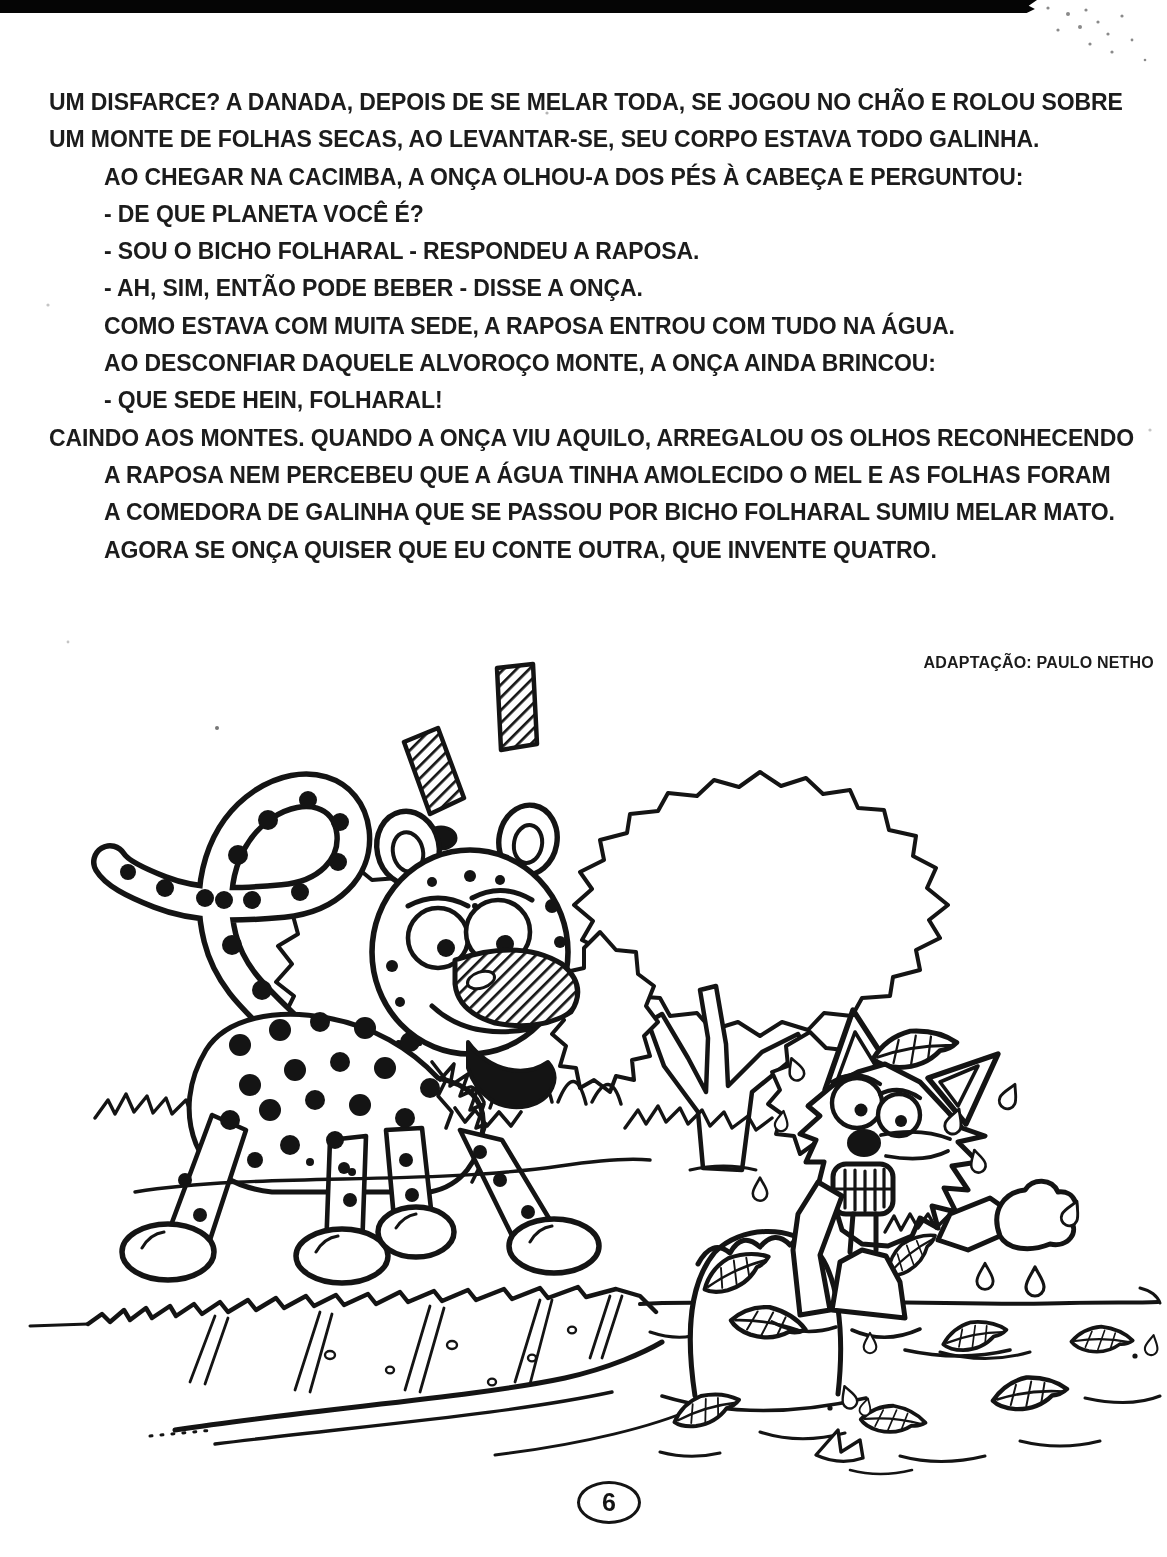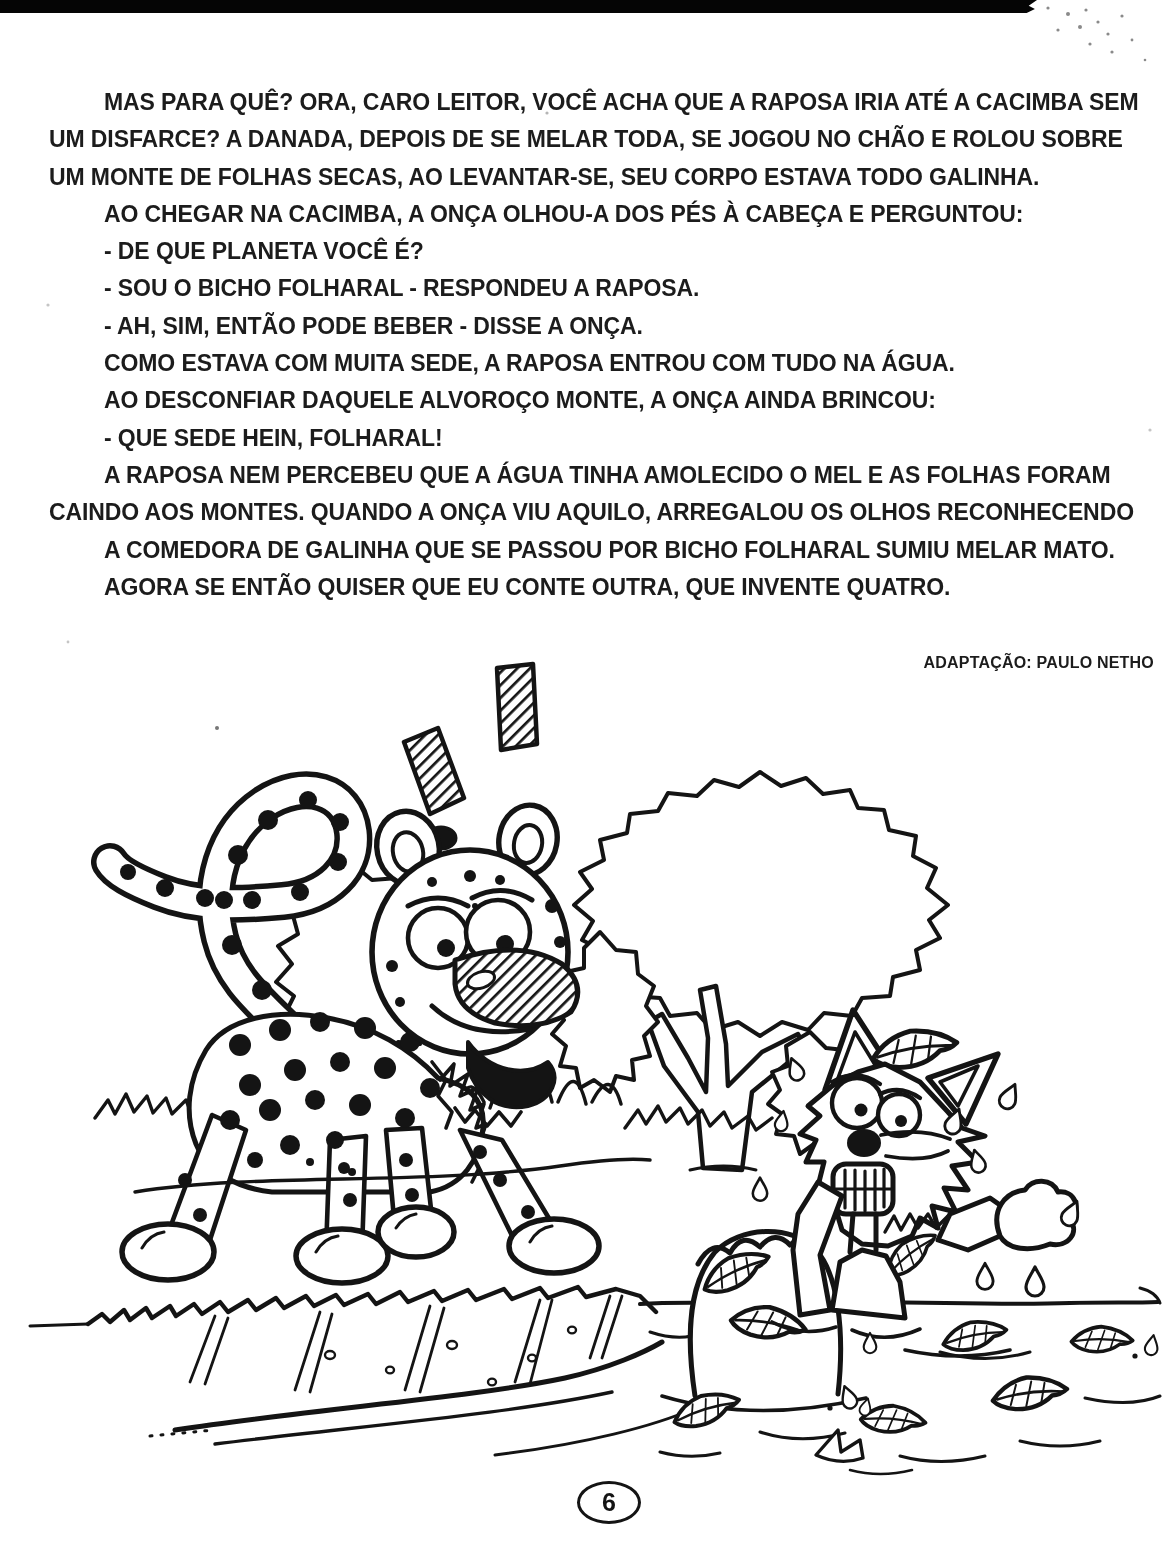--- a/index.html
+++ b/index.html
@@ -18,34 +18,33 @@
          font-weight:bold;font-size:25px;color:#141414;background:#fff;}
 </style>
 </head>
 <body>
 
 <div class="page">
 
   <div class="scan-bar"></div>
 
   <div class="story">
-    <div class="line indent">MAS PARA QUÊ? ORA, CARO LEITOR, VOCÊ ACHA QUE A RAPOSA IRIA  ATÉ A CACIMBA SEM</div>
     <div class="line">UM DISFARCE? A DANADA, DEPOIS DE SE MELAR TODA, SE JOGOU NO CHÃO E ROLOU SOBRE</div>
     <div class="line">UM MONTE DE FOLHAS SECAS, AO LEVANTAR-SE, SEU CORPO ESTAVA TODO GALINHA.</div>
     <div class="line indent">AO CHEGAR NA CACIMBA, A ONÇA OLHOU-A DOS PÉS À CABEÇA E PERGUNTOU:</div>
     <div class="line indent">- DE QUE PLANETA VOCÊ É?</div>
     <div class="line indent">- SOU O BICHO FOLHARAL - RESPONDEU A RAPOSA.</div>
     <div class="line indent">- AH, SIM, ENTÃO PODE BEBER - DISSE A ONÇA.</div>
     <div class="line indent">COMO ESTAVA COM MUITA SEDE, A RAPOSA ENTROU COM TUDO NA ÁGUA.</div>
     <div class="line indent">AO DESCONFIAR DAQUELE ALVOROÇO MONTE, A ONÇA AINDA BRINCOU:</div>
     <div class="line indent">- QUE SEDE HEIN, FOLHARAL!</div>
+    <div class="line">CAINDO AOS MONTES. QUANDO A ONÇA VIU AQUILO, ARREGALOU OS OLHOS RECONHECENDO</div>
     <div class="line indent">A RAPOSA NEM PERCEBEU QUE A ÁGUA TINHA AMOLECIDO O MEL E AS FOLHAS FORAM</div>
-    <div class="line">CAINDO AOS MONTES. QUANDO A ONÇA VIU AQUILO, ARREGALOU OS OLHOS RECONHECENDO</div>
     <div class="line indent">A COMEDORA DE GALINHA QUE SE PASSOU POR BICHO FOLHARAL SUMIU MELAR MATO.</div>
-    <div class="line indent">AGORA SE ENTÃO QUISER QUE EU CONTE OUTRA, QUE INVENTE QUATRO.</div>
+    <div class="line indent">AGORA SE ONÇA QUISER QUE EU CONTE OUTRA, QUE INVENTE QUATRO.</div>
   </div>
 
   <div class="attribution">ADAPTAÇÃO: PAULO NETHO</div>
 
   <svg class="art" viewBox="0 0 1167 1557" xmlns="http://www.w3.org/2000/svg">
     <defs>
       <pattern id="hatch" width="9" height="9" patternUnits="userSpaceOnUse" patternTransform="rotate(45)">
         <rect width="9" height="9" fill="#ffffff"></rect>
         <line x1="1" y1="0" x2="1" y2="9" stroke="#141414" stroke-width="3.4"></line>
       </pattern>

